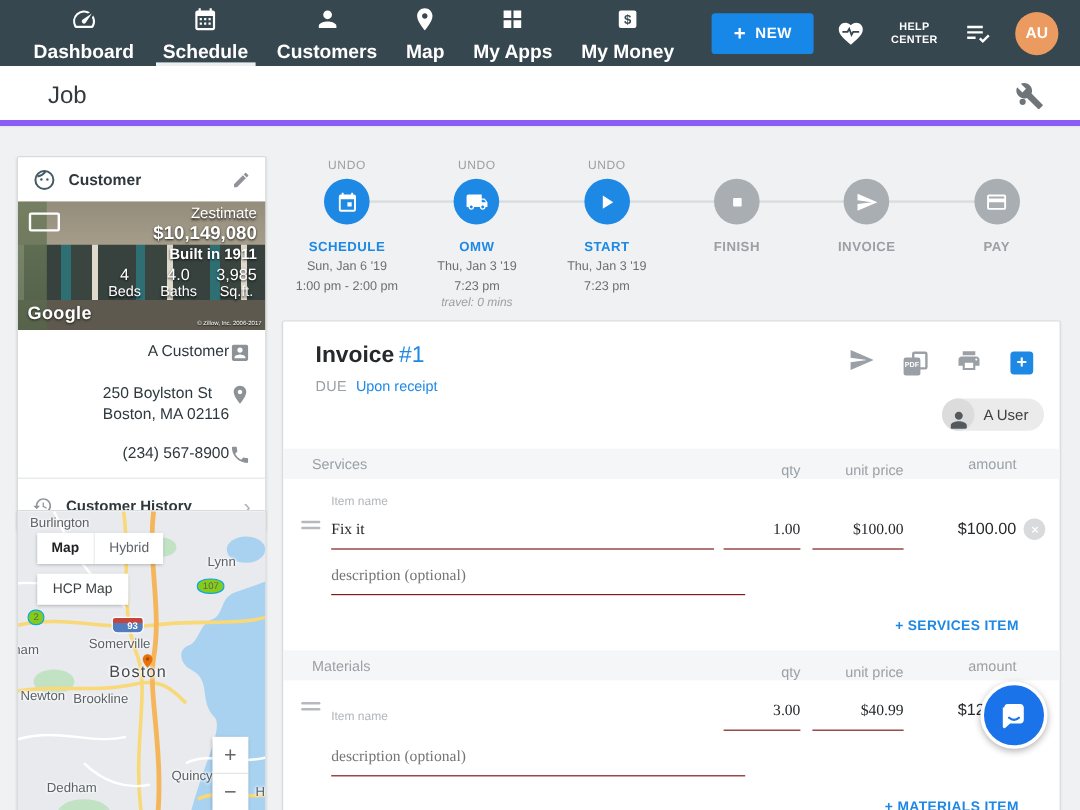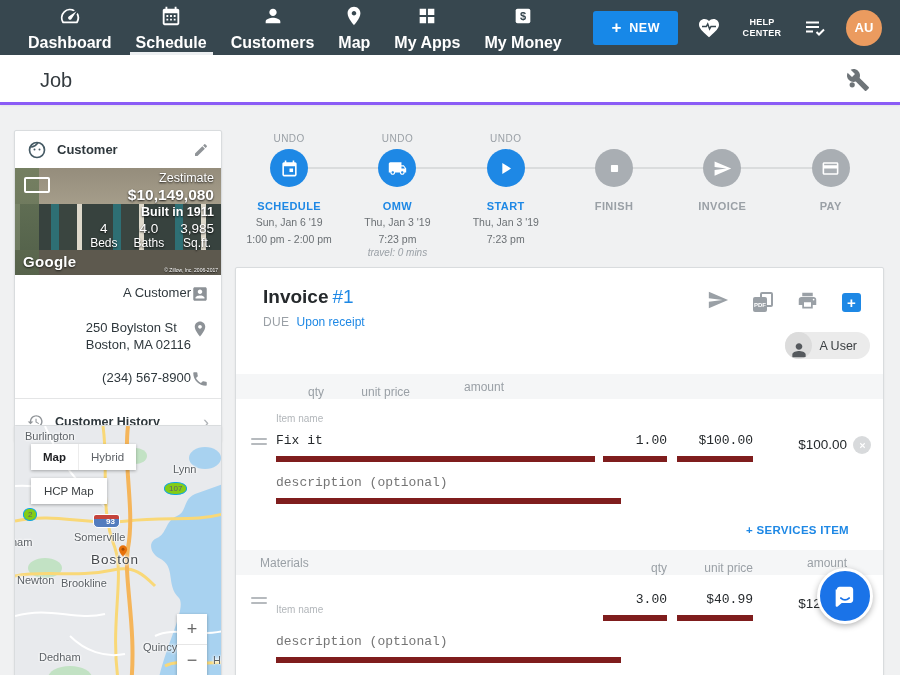--- a/index.html
+++ b/index.html
@@ -15,21 +15,21 @@
   .nav-item.active::after { content:""; position:absolute; bottom:0; left:6px; right:6px; height:3px; background:#eceff1; }
   .nav-right { display:flex; align-items:center; gap:18px; padding-right:18px; }
   .new-btn { display:flex; align-items:center; justify-content:center; gap:8px; background:#1788e8; color:#fff; height:34px; padding:0 18px; border-radius:3px; cursor:pointer; }
   .new-btn .plus { font-size:17px; font-weight:bold; line-height:1; }
   .new-btn .lbl { font-size:12.5px; font-weight:bold; letter-spacing:.5px; }
   .nav-ico { width:26px; height:26px; display:flex; align-items:center; justify-content:center; cursor:pointer; }
   .help-center { color:#fff; font-size:9px; font-weight:bold; letter-spacing:.3px; text-align:center; line-height:11px; width:44px; cursor:pointer; }
   .avatar { width:36px; height:36px; border-radius:50%; background:#eb9b5f; color:#fff; font-size:13px; font-weight:bold; display:flex; align-items:center; justify-content:center; cursor:pointer; }
 
   
-  .titlebar { position:absolute; top:55px; left:0; width:900px; height:50px; background:#fff; border-bottom:3px solid #8b5cf6; box-shadow:0 1px 2px rgba(0,0,0,.05); z-index:30; }
+  .titlebar { position:absolute; top:55px; left:0; width:900px; height:50px; background:#fff; border-bottom:5px solid #8b5cf6; box-shadow:0 1px 2px rgba(0,0,0,.05); z-index:30; }
   .page-title { position:absolute; left:40px; top:14px; font-size:20px; color:#333a3f; }
   .job-settings { position:absolute; right:30px; top:13px; width:24px; height:24px; cursor:pointer; }
   .job-settings svg { width:24px; height:24px; fill:#6e7478; }
 
   
   .card { background:#fff; border:1px solid #d9dcde; border-radius:2px; box-shadow:0 1px 2px rgba(0,0,0,.08); }
 
   
   .customer-card { position:absolute; left:14px; top:130px; width:208px; }
   .cc-head { display:flex; align-items:center; height:37px; padding:0 12px; }
@@ -120,21 +120,21 @@
   .col-unit { width:76px; margin-left:10px; text-align:right; }
   .col-amt { width:80px; margin-left:14px; text-align:right; }
   .col-close { width:30px; display:flex; align-items:center; justify-content:center; }
 
   .item-block { padding:14px 6px 0 15px; }
   .item-row { display:flex; align-items:flex-end; }
   .drag { width:16px; margin-bottom:14px; cursor:grab; }
   .drag i { display:block; height:2px; background:#b6babe; margin:3px 0; border-radius:1px; }
   .name-wrap { flex:1; margin:0 8px 0 9px; }
   .mini-label { font-size:10px; color:#b2b6ba; margin-bottom:6px; }
-  .u-input { width:100%; border:none; outline:none; border-bottom:6px solid #7f1d1d; font-family:Liberation Mono, monospace; font-size:13px; color:#25292c; padding:3px 0 8px; background:transparent; }
+  .u-input { width:100%; border:none; outline:none; border-bottom:1px solid #7f1d1d; font-family:Liberation Serif, serif; font-size:13px; color:#25292c; padding:3px 0 8px; background:transparent; }
   .num-input { text-align:right; }
   .amt-txt { font-size:13.5px; color:#25292c; padding-bottom:10px; text-align:right; }
   .col-qty,.col-unit { align-self:flex-end; }
   .close-x { width:18px; height:18px; border-radius:50%; background:#d8dadc; display:flex; align-items:center; justify-content:center; cursor:pointer; margin-bottom:8px; }
   .close-x svg { width:9px; height:9px; stroke:#fff; stroke-width:3; }
   .desc-row { margin:10px 0 0 25px; width:345px; }
   .add-link { text-align:right; padding:20px 34px 14px 0; font-size:11.5px; font-weight:bold; letter-spacing:.3px; color:#1e88e5; cursor:pointer; }
 
   
   .chat-fab { position:absolute; left:817px; top:568px; width:56px; height:56px; border-radius:50%; background:#1a73e8; border:3px solid #fff; box-shadow:0 2px 6px rgba(0,0,0,.3); display:flex; align-items:center; justify-content:center; cursor:pointer; z-index:50; }
@@ -428,20 +428,21 @@
       <span class="chip-avatar">
           <svg viewBox="0 0 24 24">
             <path d="M12 13c2.21 0 4-1.79 4-4s-1.79-4-4-4-4 1.79-4 4 1.79 4 4 4zm0 1.5c-2.67 0-8 1.34-8 4V22h16v-3.5c0-2.66-5.33-4-8-4z"></path>
           </svg>
         </span>
       <span class="chip-name">A User</span>
     </div>
   </div>
 
   <div class="sec-band">
+    <span class="sec-name">Services</span>
     <span class="col-qty">qty</span>
     <span class="col-unit">unit price</span>
     <span class="col-amt">amount</span>
     <span class="col-close"></span>
   </div>
   <div class="item-block">
     <div class="item-row">
       <span class="drag">
           <i></i>
           <i></i>

